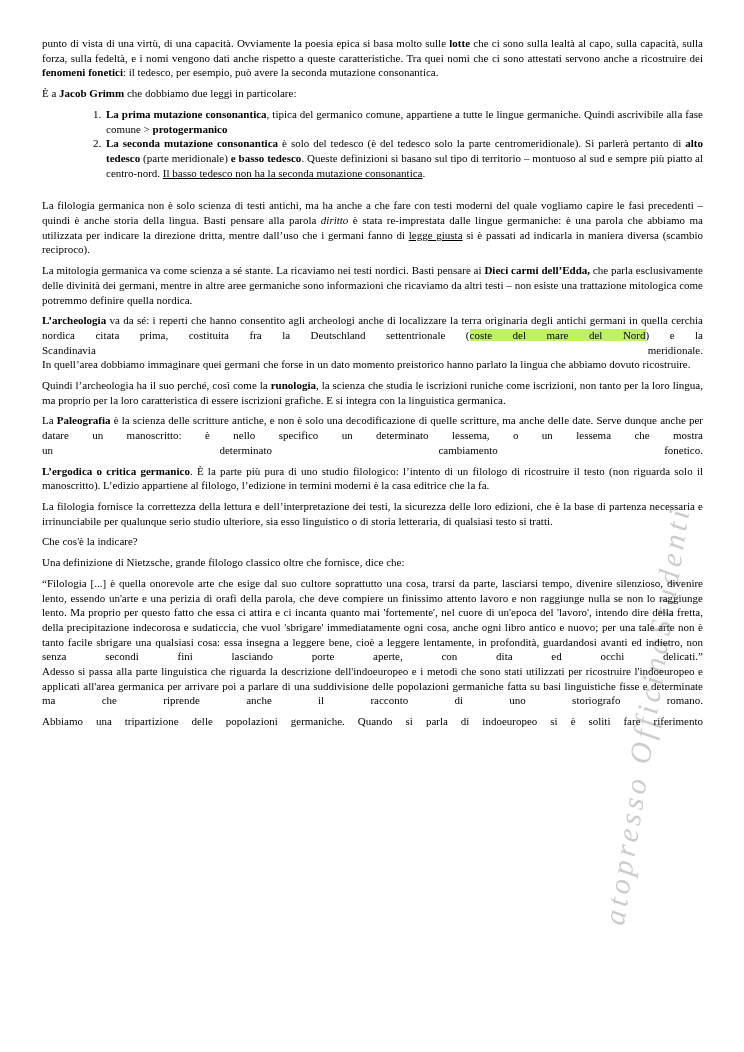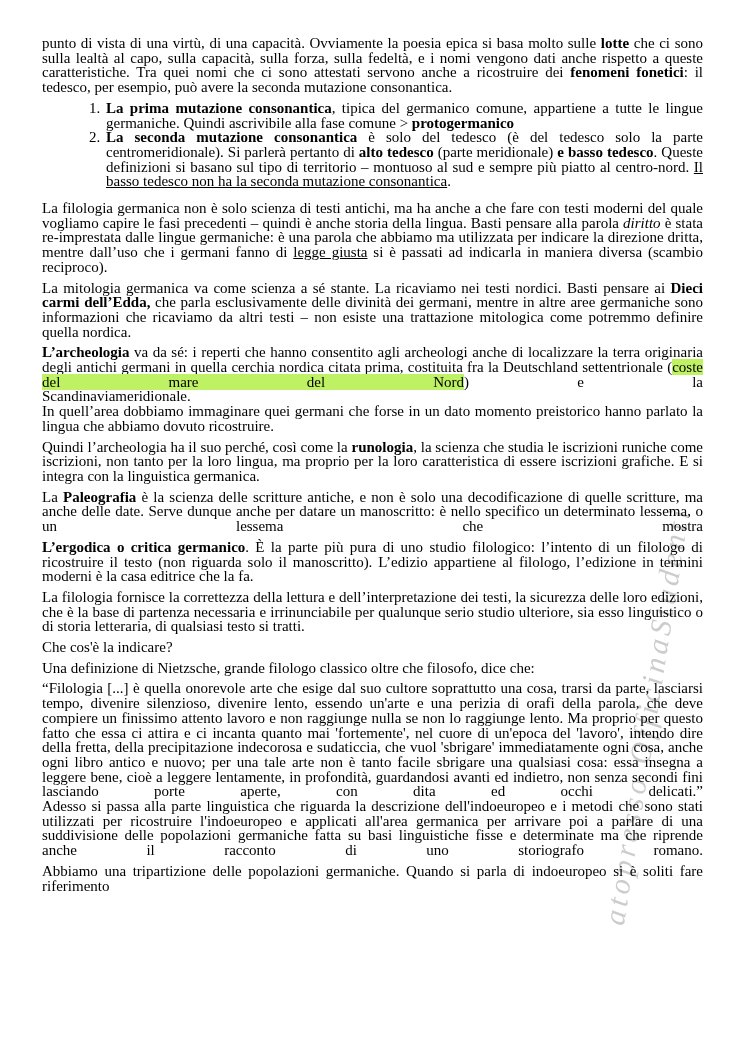--- a/index.html
+++ b/index.html
@@ -7,31 +7,31 @@
     position:relative;
     width:744px;height:1052px;
     background:#ffffff;
     overflow:hidden;
     font-family:"Liberation Serif",serif;
     color:#000;
   }
   .content{
     position:absolute;
     left:42px;top:36px;width:661px;
-    font-size:15px;
+    font-size:11px;
     line-height:14.7px;
     z-index:1;
   }
   .para{margin:0 0 6px 0;}
   .seg{margin:0;}
   .seg.just{text-align:justify;}
   .seg.jlast{text-align:justify;text-align-last:justify;}
   .seg.left{text-align:left;}
-  .spread{display:flex;}
-  ol.numlist{margin:0 0 12px 0;padding-left:62px;}
+  .spread{display:flex;justify-content:space-between;}
+  ol.numlist{margin:0 0 18px 0;padding-left:62px;}
   ol.numlist li{text-align:justify;margin:0;padding-left:2px;}
   .b{font-weight:bold;}
   .i{font-style:italic;}
   .u{text-decoration:underline;}
   .hl{background:#bef264;}
   .watermark{
     position:absolute;
     left:597px;top:922px;
     transform-origin:0 0;
     transform:rotate(-81deg);
@@ -47,20 +47,23 @@
 </style>
 </head>
 <body>
 
 <div class="page">
   <div class="watermark">atopresso OfficinaStudenti</div>
   <div class="content">
       <div class="para">
         <div class="seg just"><span>punto di vista di una virtù, di una capacità. Ovviamente la poesia epica si basa molto sulle </span><span class="b">lotte</span><span> che ci sono sulla lealtà al capo, sulla capacità, sulla forza, sulla fedeltà, e i nomi vengono dati anche rispetto a queste caratteristiche. Tra quei nomi che ci sono attestati servono anche a ricostruire dei </span><span class="b">fenomeni fonetici</span><span>: il tedesco, per esempio, può avere la seconda mutazione consonantica.</span></div>
       </div>
+      <div class="para">
+        <div class="seg left"><span>È a </span><span class="b">Jacob Grimm</span><span> che dobbiamo due leggi in particolare:</span></div>
+      </div>
       <ol class="numlist">
         <li><span class="b">La prima mutazione consonantica</span><span>, tipica del germanico comune, appartiene a tutte le lingue germaniche. Quindi ascrivibile alla fase comune &gt; </span><span class="b">protogermanico</span></li>
         <li><span class="b">La seconda mutazione consonantica</span><span> è solo del tedesco (è del tedesco solo la parte centromeridionale). Si parlerà pertanto di </span><span class="b">alto tedesco</span><span> (parte meridionale) </span><span class="b">e basso tedesco</span><span>. Queste definizioni si basano sul tipo di territorio – montuoso al sud e sempre più piatto al centro-nord. </span><span class="u">Il basso tedesco non ha la seconda mutazione consonantica</span><span>.</span></li>
       </ol>
       <div class="para">
         <div class="seg just"><span>La filologia germanica non è solo scienza di testi antichi, ma ha anche a che fare con testi moderni del quale vogliamo capire le fasi precedenti – quindi è anche storia della lingua. Basti pensare alla parola </span><span class="i">diritto</span><span> è stata re-imprestata dalle lingue germaniche: è una parola che abbiamo ma utilizzata per indicare la direzione dritta, mentre dall’uso che i germani fanno di </span><span class="u">legge giusta</span><span> si è passati ad indicarla in maniera diversa (scambio reciproco).</span></div>
       </div>
       <div class="para">
         <div class="seg just"><span>La mitologia germanica va come scienza a sé stante. La ricaviamo nei testi nordici. Basti pensare ai </span><span class="b">Dieci carmi dell’Edda,</span><span> che parla esclusivamente delle divinità dei germani, mentre in altre aree germaniche sono informazioni che ricaviamo da altri testi – non esiste una trattazione mitologica come potremmo definire quella nordica.</span></div>
       </div>
@@ -70,32 +73,38 @@
           <span>Scandinavia</span>
           <span>meridionale.</span>
         </div>
         <div class="seg just"><span>In quell’area dobbiamo immaginare quei germani che forse in un dato momento preistorico hanno parlato la lingua che abbiamo dovuto ricostruire.</span></div>
       </div>
       <div class="para">
         <div class="seg just"><span>Quindi l’archeologia ha il suo perché, così come la </span><span class="b">runologia</span><span>, la scienza che studia le iscrizioni runiche come iscrizioni, non tanto per la loro lingua, ma proprio per la loro caratteristica di essere iscrizioni grafiche. E si integra con la linguistica germanica.</span></div>
       </div>
       <div class="para">
         <div class="seg just jlast"><span>La </span><span class="b">Paleografia</span><span> è la scienza delle scritture antiche, e non è solo una decodificazione di quelle scritture, ma anche delle date. Serve dunque anche per datare un manoscritto: è nello specifico un determinato lessema, o un lessema che mostra</span></div>
+        <div class="spread">
+          <span>un</span>
+          <span>determinato</span>
+          <span>cambiamento</span>
+          <span>fonetico.</span>
+        </div>
       </div>
       <div class="para">
         <div class="seg just"><span class="b">L’ergodica o critica germanico</span><span>. È la parte più pura di uno studio filologico: l’intento di un filologo di ricostruire il testo (non riguarda solo il manoscritto). L’edizio appartiene al filologo, l’edizione in termini moderni è la casa editrice che la fa.</span></div>
       </div>
       <div class="para">
         <div class="seg just"><span>La filologia fornisce la correttezza della lettura e dell’interpretazione dei testi, la sicurezza delle loro edizioni, che è la base di partenza necessaria e irrinunciabile per qualunque serio studio ulteriore, sia esso linguistico o di storia letteraria, di qualsiasi testo si tratti.</span></div>
       </div>
       <div class="para">
         <div class="seg left"><span>Che cos'è la indicare?</span></div>
       </div>
       <div class="para">
-        <div class="seg left"><span>Una definizione di Nietzsche, grande filologo classico oltre che filosofo, dice che:</span></div>
+        <div class="seg left"><span>Una definizione di Nietzsche, grande filologo classico oltre che fornisce, dice che:</span></div>
       </div>
       <div class="para">
         <div class="seg just jlast"><span>“Filologia [...] è quella onorevole arte che esige dal suo cultore soprattutto una cosa, trarsi da parte, lasciarsi tempo, divenire silenzioso, divenire lento, essendo un'arte e una perizia di orafi della parola, che deve compiere un finissimo attento lavoro e non raggiunge nulla se non lo raggiunge lento. Ma proprio per questo fatto che essa ci attira e ci incanta quanto mai 'fortemente', nel cuore di un'epoca del 'lavoro', intendo dire della fretta, della precipitazione indecorosa e sudaticcia, che vuol 'sbrigare' immediatamente ogni cosa, anche ogni libro antico e nuovo; per una tale arte non è tanto facile sbrigare una qualsiasi cosa: essa insegna a leggere bene, cioè a leggere lentamente, in profondità, guardandosi avanti ed indietro, non senza secondi fini lasciando porte aperte, con dita ed occhi delicati.”</span></div>
         <div class="seg just jlast"><span>Adesso si passa alla parte linguistica che riguarda la descrizione dell'indoeuropeo e i metodi che sono stati utilizzati per ricostruire l'indoeuropeo e applicati all'area germanica per arrivare poi a parlare di una suddivisione delle popolazioni germaniche fatta su basi linguistiche fisse e determinate ma che riprende anche il racconto di uno storiografo romano.</span></div>
       </div>
       <div class="para">
         <div class="seg just jlast"><span>Abbiamo una tripartizione delle popolazioni germaniche. Quando si parla di indoeuropeo si è soliti fare riferimento</span></div>
       </div>
     </div>
 </div>

